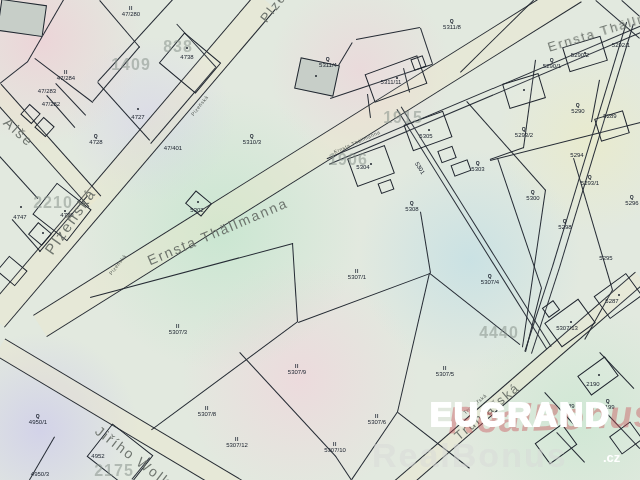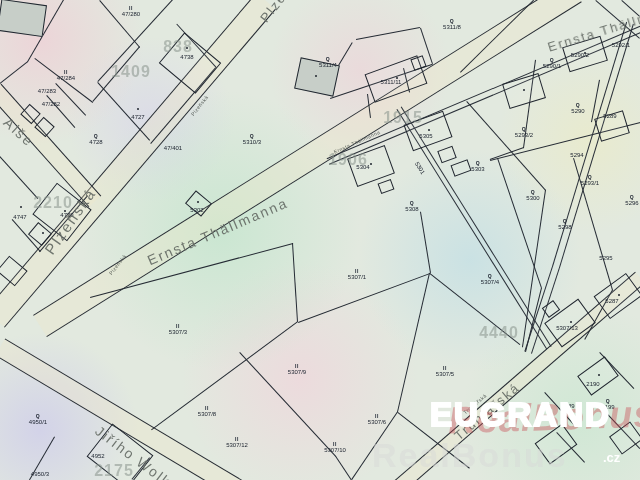--- a/index.html
+++ b/index.html
@@ -153,21 +153,21 @@
         <div class="dot" style="left: 598px; top: 374px;"></div>
         <div class="dot" style="left: 523px; top: 89px;"></div>
         <div class="dot" style="left: 584px; top: 52px;"></div>
         <div class="dot" style="left: 42px; top: 232px;"></div>
         <div class="dot" style="left: 570px; top: 321px;"></div>
         <div class="dot" style="left: 20px; top: 206px;"></div>
         <div class="dot" style="left: 64px; top: 210px;"></div>
       </div>
     <div id="sheets">
         <div class="sheet" style="left: 178px; top: 47px;">838</div>
-        <div class="sheet" style="left: 131px; top: 72px; text-align: center;">1409</div>
+        <div class="sheet" style="left: 131px; top: 65px; text-align: center;">1409</div>
         <div class="sheet" style="left: 53px; top: 203px;">2210</div>
         <div class="sheet" style="left: 403px; top: 118px;">1915</div>
         <div class="sheet" style="left: 348px; top: 160px;">1906</div>
         <div class="sheet" style="left: 499px; top: 333px;">4440</div>
         <div class="sheet" style="left: 114px; top: 471px;">2175</div>
       </div>
     <div id="plabels">
         <div class="plabel" style="left: 131px; top: 11px;"><span class="sym">II</span><span>47/280</span></div>
         <div class="plabel" style="left: 66px; top: 75px;"><span class="sym">II</span><span>47/284</span></div>
         <div class="plabel" style="left: 47px; top: 91px;"><span>47/283</span></div>

